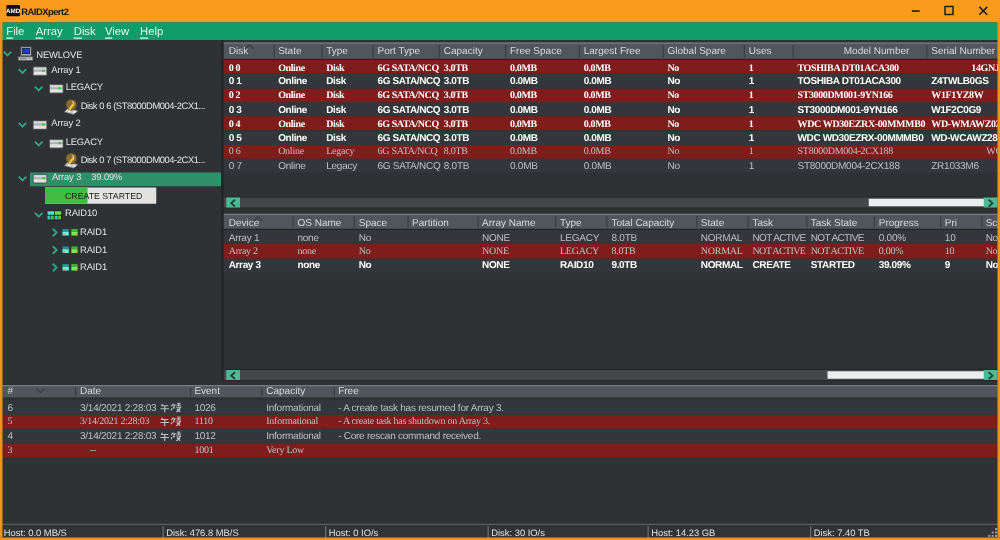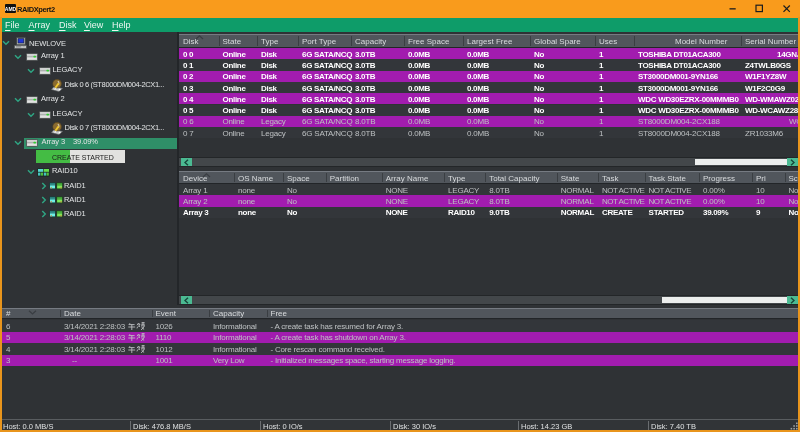--- a/index.html
+++ b/index.html
@@ -24,21 +24,21 @@
   
   #split{left:177px;top:32px;width:2px;height:273px;background:#232629;}
   
   .hdr{position:absolute;background:#51565C;overflow:hidden;border-bottom:1px solid #222528;border-top:1px solid #767B82;box-sizing:border-box;}
   .hcell{position:absolute;top:50%;transform:translateY(-50%);font-size:8px;color:#D9DCDE;white-space:nowrap;}
   .hsep{position:absolute;top:1px;bottom:1px;width:1px;background:#3A3E42;}
   .row{position:absolute;left:0;width:100%;height:11.3px;overflow:hidden;white-space:nowrap;}
   .row span{position:absolute;top:50%;transform:translateY(-50%);font-size:8px;color:#BDC0C2;white-space:nowrap;letter-spacing:-0.2px;}
   .row.b span{color:#FFFFFF;font-weight:bold;letter-spacing:-0.3px;}
   .rl{background:#33363A;}
-  .rd{background:#a21caf;}
+  .rd{background:#7f1d1d;font-family:Liberation Serif, serif;}
   
   .sbar{position:absolute;background:#43474A;border-top:1px solid #232628;border-bottom:1px solid #232628;box-sizing:border-box;}
   .sbtn{position:absolute;width:11px;top:0;bottom:0;background:#4BBA92;}
   .sbtn svg{position:absolute;left:3px;top:0.5px;}
   .sthumb{position:absolute;top:0.5px;bottom:0.5px;background:#ECEEED;}
   
   #status{left:0;top:419px;width:800px;height:11.5px;background:#313437;border-top:1px solid #595D60;z-index:20;}
   .st{position:absolute;top:2px;font-size:7.5px;color:#DFE1E2;white-space:nowrap;}
   .stsep{position:absolute;top:1px;bottom:1px;width:1px;background:#6A6D70;}
 </style>
@@ -494,21 +494,20 @@
         </svg>
 <span style="left:153.5px;">1012</span>
 <span style="left:211px;">Informational</span>
 <span style="left:268.5px;">- Core rescan command received.</span>
 </div>
 <div class="row rd" style="top:49.5px;height:11.5px;">
 <span style="left:4px;">3</span>
 <span style="left:70px;">--</span>
 <span style="left:153.5px;">1001</span>
 <span style="left:211px;">Very Low</span>
-<span style="left:268.5px;">- Initialized messages space, starting message logging.</span>
 </div>
 </div>
 
   <div class="abs" id="status">
     <span class="st" style="left:3px;">Host: 0.0 MB/S</span>
     <span class="st" style="left:133px;">Disk: 476.8 MB/S</span>
     <span class="st" style="left:263px;">Host: 0 IO/s</span>
     <span class="st" style="left:393px;">Disk: 30 IO/s</span>
     <span class="st" style="left:521px;">Host: 14.23 GB</span>
     <span class="st" style="left:651px;">Disk: 7.40 TB</span>

